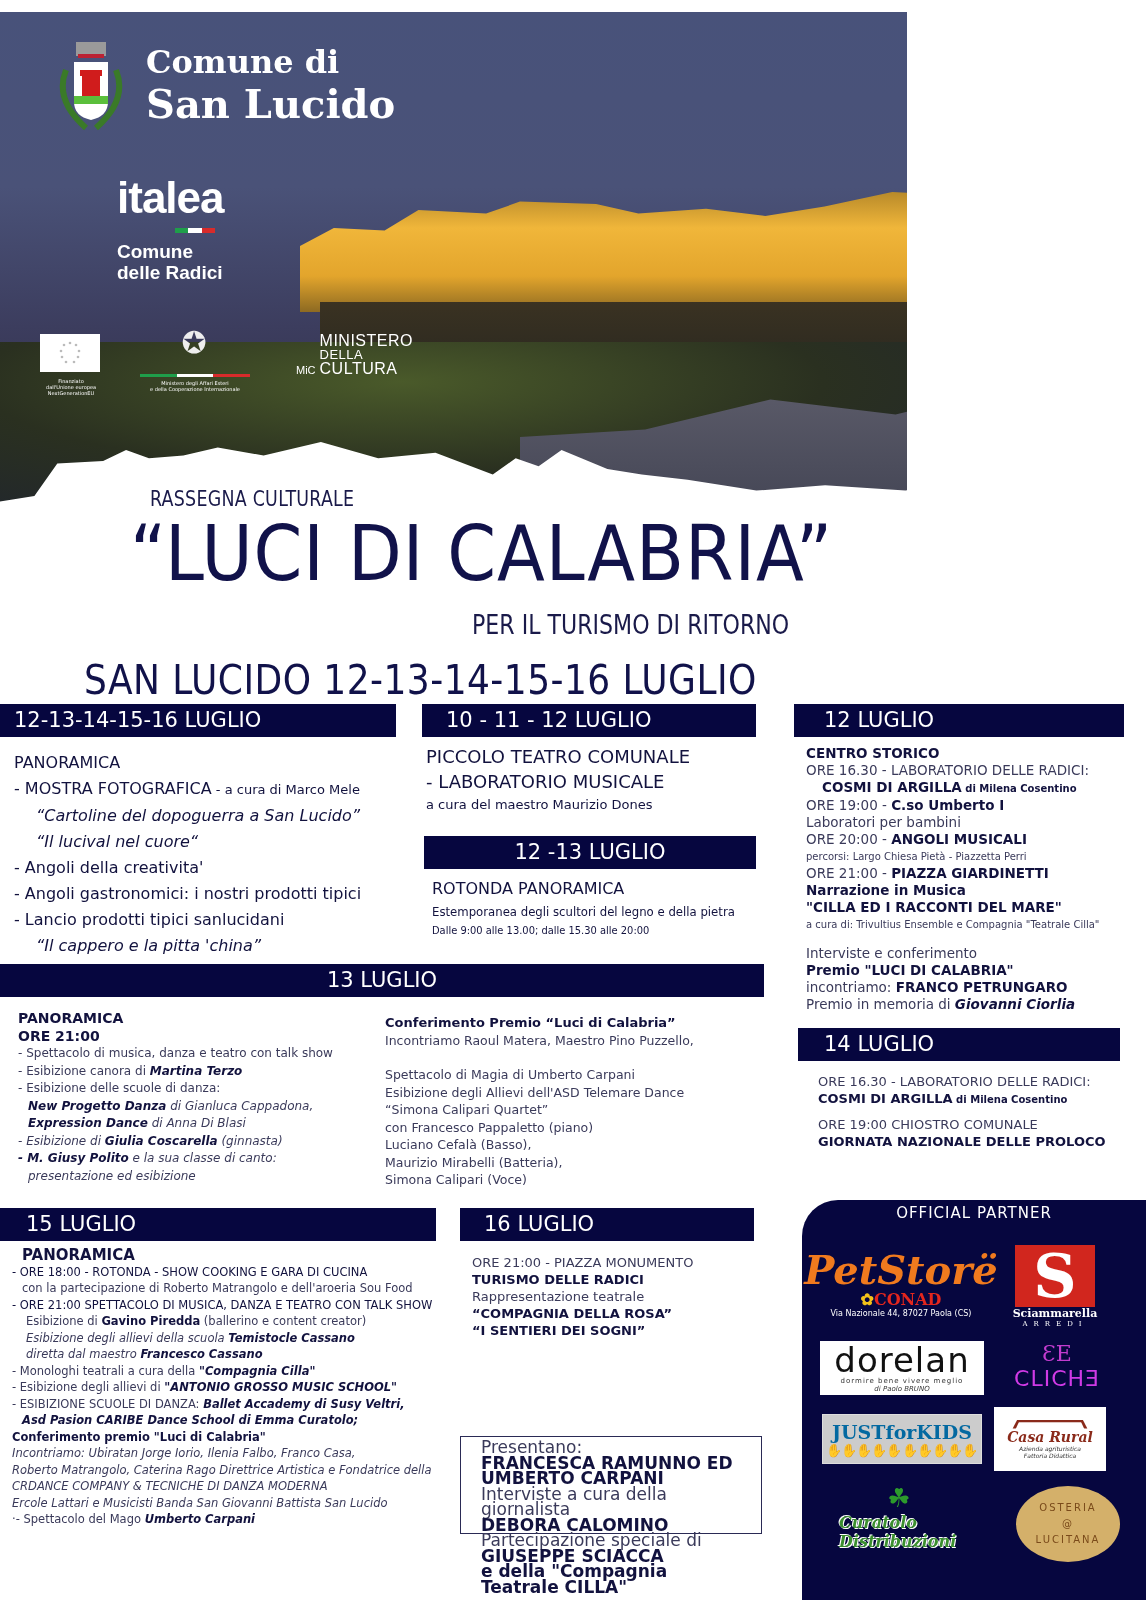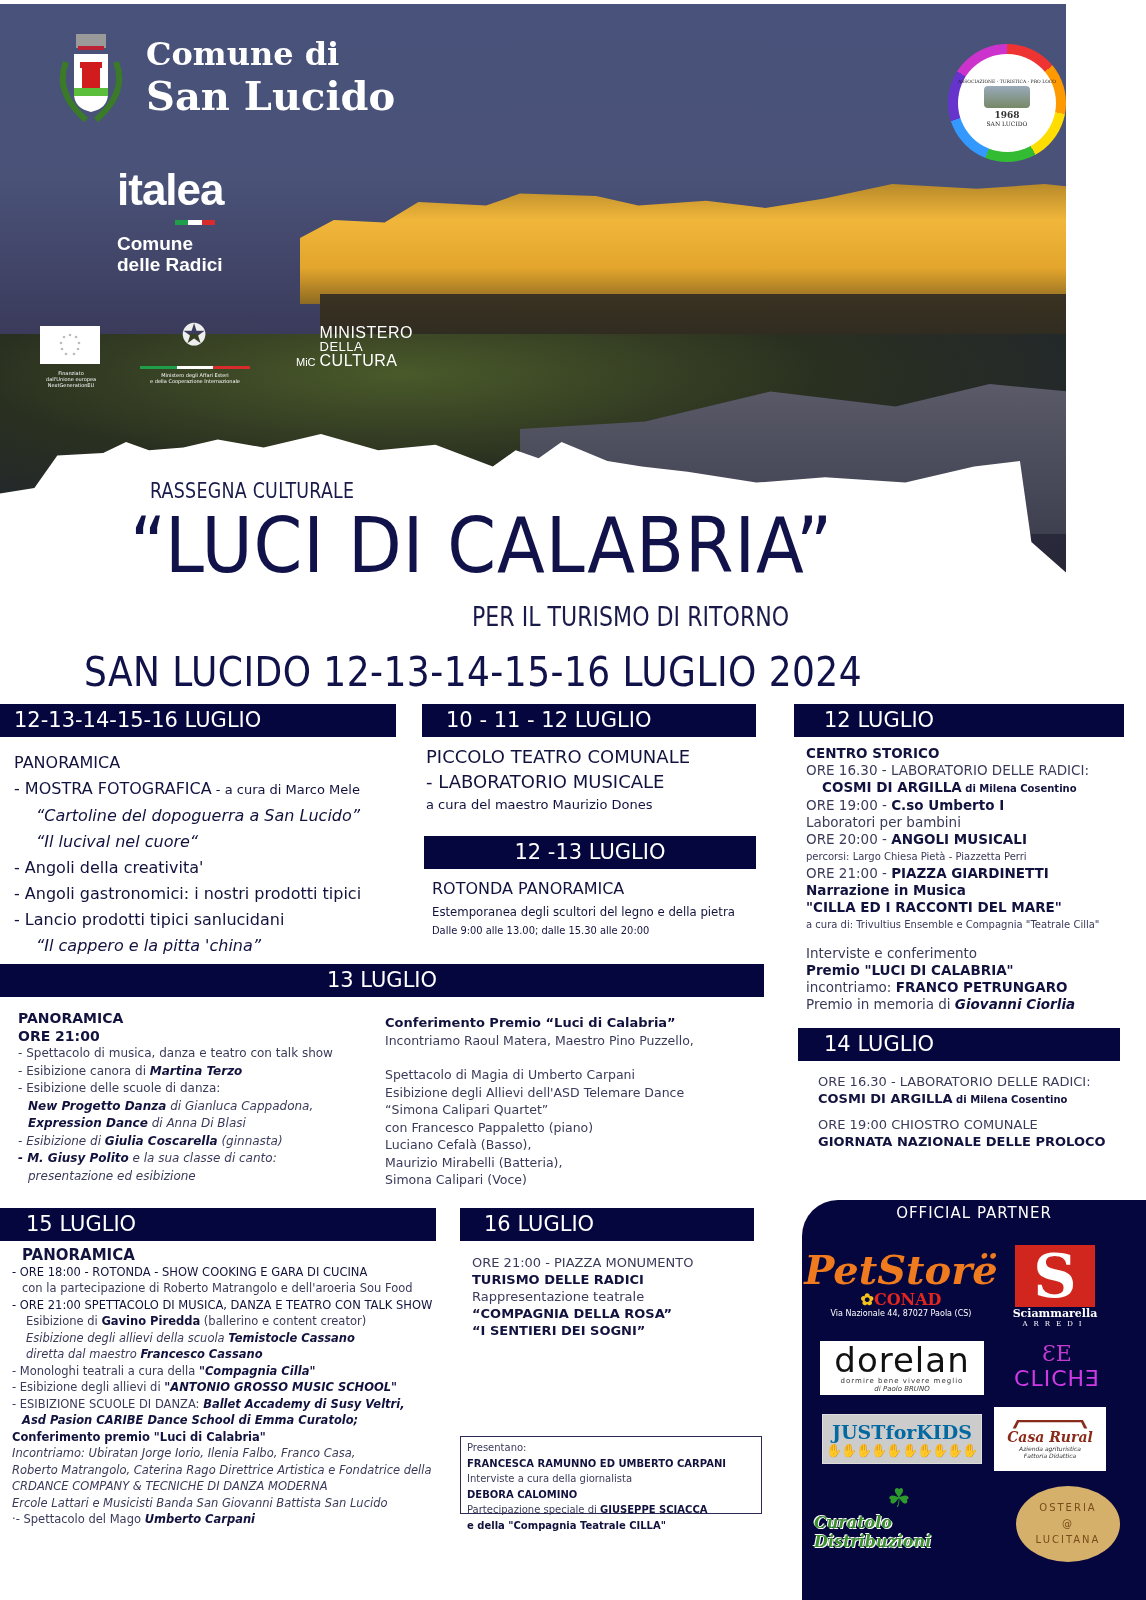--- a/index.html
+++ b/index.html
@@ -1,20 +1,20 @@
 <!DOCTYPE html>
 <html><head>
 <meta charset="utf-8">
 <style>
   * { box-sizing: border-box; margin: 0; padding: 0; }
   html, body { width: 1146px; height: 1600px; background: #ffffff; overflow: hidden; }
   body { position: relative; font-family: "DejaVu Sans", sans-serif; color: #0d0d3a; }
 
   
-  .hero { position: absolute; left: 0; top: 4px; width: 1066px; height: 700px; overflow: hidden;
+  .hero { position: absolute; left: 0; top: 12px; width: 907px; height: 700px; overflow: hidden;
           background: linear-gradient(180deg, #48527a 0%, #4a5278 25%, #3c3d5e 45%, #2c2a3e 70%, #22242f 100%); }
   .town { position: absolute; left: 300px; top: 180px; width: 846px; height: 120px;
           background: linear-gradient(180deg, #b88a2a 0%, #f0b63a 30%, #e3a52c 70%, #8d6a22 100%);
           clip-path: polygon(0% 45%, 4% 30%, 10% 32%, 14% 15%, 22% 18%, 26% 8%, 35% 10%, 40% 18%, 48% 14%, 55% 20%, 62% 12%, 70% 0%, 80% 4%, 88% 0%, 95% 5%, 100% 0%, 100% 100%, 0% 100%); }
   .cliff { position: absolute; left: 320px; top: 290px; width: 826px; height: 70px;
            background: linear-gradient(180deg, #3a3222 0%, #2a2820 100%); }
   .hill { position: absolute; left: 0; top: 330px; width: 1146px; height: 200px;
           background: radial-gradient(ellipse at 35% 20%, #4a5a2a 0%, #2a3020 40%, #1f2430 80%); }
   .lower-town { position: absolute; left: 520px; top: 380px; width: 626px; height: 150px;
           background: linear-gradient(180deg, #5a5a68 0%, #3e4050 100%);
@@ -92,21 +92,21 @@
   .p7 .xs { font-size: 10px; }
   .p7 .sp { height: 8px; }
 
   .p8 { left: 12px; top: 1247px; font-size: 11.5px; line-height: 16.5px; }
   .p8 .h { font-size: 15px; font-weight: bold; padding-left: 10px; }
   .p8 .ind { padding-left: 14px; }
   .p8 .ind2 { padding-left: 10px; }
 
   .p9 { left: 472px; top: 1254px; font-size: 13px; line-height: 17px; }
 
-  .presenters { position: absolute; left: 460px; top: 1436px; width: 302px; height: 78px; border: 1.5px solid #2a2a55; padding: 3px 6px; font-size: 10px; line-height: 15.5px; color: #12123e; }
+  .presenters { position: absolute; left: 460px; top: 1436px; width: 302px; height: 98px; border: 1.5px solid #2a2a55; padding: 3px 20px; font-size: 17px; line-height: 15.5px; color: #12123e; }
 
   
   .partners { position: absolute; left: 802px; top: 1200px; width: 344px; height: 400px; background: #06063f; border-top-left-radius: 36px; }
   .partners .ptitle { position: absolute; left: 0; top: 4px; width: 344px; text-align: center; color: #fff; font-size: 15px; letter-spacing: 1px; }
   .logo { position: absolute; display: flex; flex-direction: column; align-items: center; justify-content: center; }
   .petstore .word { font-family: "DejaVu Serif", serif; font-weight: bold; font-style: italic; color: #f07a1e; font-size: 40px; line-height: 1; }
   .petstore .conad { color: #e3261d; font-weight: bold; font-size: 16px; font-family: "DejaVu Serif", serif; }
   .petstore .conad .flower { color: #f4c21a; }
   .petstore .addr { color: #fff; font-size: 8px; }
   .sciam .box { width: 80px; height: 62px; background: #d1261e; color: #fff; font-family: "DejaVu Serif", serif; font-weight: bold; font-size: 60px; line-height: 62px; text-align: center; }
@@ -118,21 +118,21 @@
   .dorelan .by { font-size: 7px; color: #333; font-style: italic; }
   .cliche .mark { color: #c23ccf; font-size: 22px; font-family: "DejaVu Serif", serif; }
   .cliche .word { color: #d03ae6; font-size: 22px; letter-spacing: 1px; }
   .jfk { background: #ccc; width: 160px; height: 50px; border: 1px solid #ddd; }
   .jfk .word { font-family: "DejaVu Serif", serif; font-weight: bold; font-size: 19px; color: #0369a1; }
   .jfk .hands { font-size: 13px; letter-spacing: -1px; }
   .casa { background: #fff; width: 112px; height: 64px; color: #8a2a1a; }
   .casa .word { font-family: "DejaVu Serif", serif; font-style: italic; font-size: 14px; font-weight: bold; }
   .casa .tag { font-size: 6px; font-style: italic; color: #333; }
   .curatolo .clover { color: #2c9a2c; font-size: 26px; }
-  .curatolo .word { color: #3b8f2f; font-family: "DejaVu Serif", serif; font-style: italic; font-weight: bold; font-size: 16px; text-shadow: 1px 1px 0 #fff, -1px -1px 0 #fff; }
+  .curatolo .word { color: #3b8f2f; font-family: "DejaVu Serif", serif; font-style: italic; font-weight: bold; font-size: 16px; text-shadow: 1px 1px 0 #fff, -1px -1px 0 #fff; margin-left: 25px; }
   .osteria { width: 104px; height: 76px; border-radius: 50%; background: #d4b06a; color: #7a4a1a; font-size: 10px; letter-spacing: 2px; line-height: 16px; text-align: right; }
 </style>
 </head>
 <body>
 
 <div class="hero">
   <div class="town"></div>
   <div class="cliff"></div>
   <div class="hill"></div>
   <div class="lower-town"></div>

